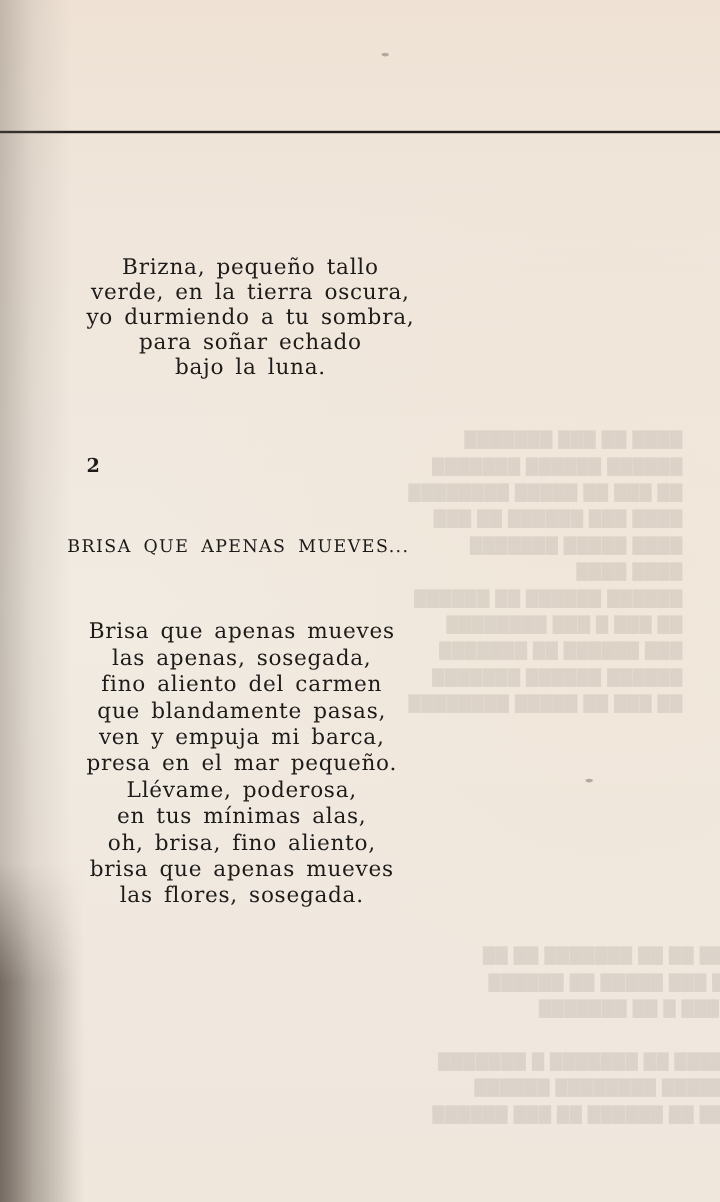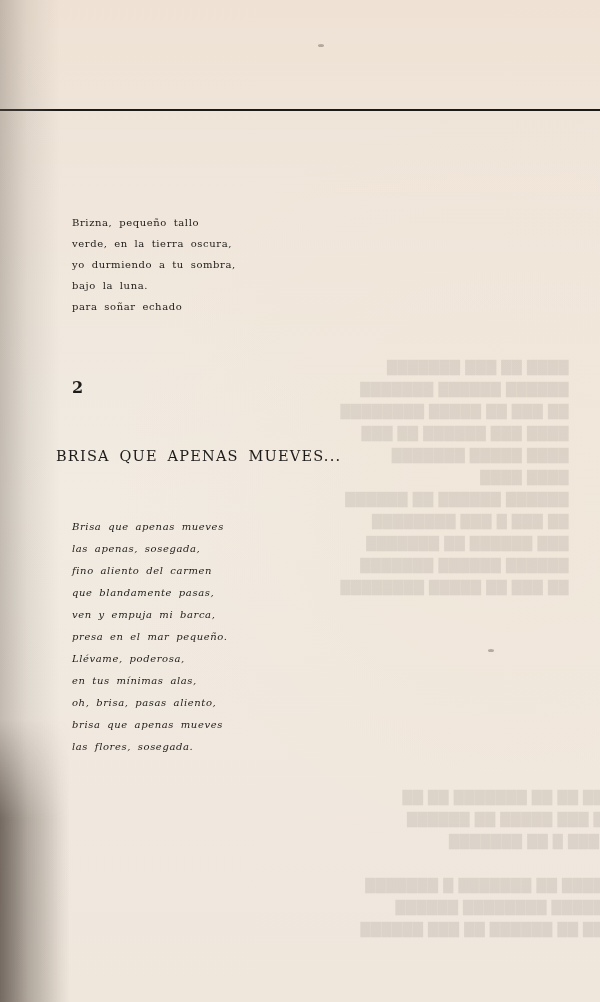--- a/index.html
+++ b/index.html
@@ -65,37 +65,37 @@
       line-height: 22px;
       transform: scaleX(-1);
       white-space: pre;
       letter-spacing: 0.5px;
       pointer-events: none;
       filter: blur(0.5px);
     }
     .poem {
       position: absolute;
       left: 72px;
-      font-size: 10px;
+      font-size: 18px;
       letter-spacing: 0.6px;
       word-spacing: 3px;
       color: #1d1b19;
+      text-align: center;
     }
     .poem .line {
       display: block;
       white-space: nowrap;
     }
     .poem-1 {
       top: 212px;
       line-height: 21px;
     }
     .poem-2 {
       top: 516px;
       line-height: 22px;
-      font-style: italic;
     }
     .section-number {
       position: absolute;
       left: 72px;
       top: 378px;
       font-size: 16px;
       font-weight: bold;
       color: #1d1b19;
     }
     .poem-title {
@@ -139,36 +139,36 @@
 
 <div class="rule"></div>
 
 <div class="smudge" style="left:318px; top:44px;"></div>
 <div class="smudge" style="left:488px; top:649px;"></div>
 
 <div class="poem poem-1">
   <span class="line">Brizna, pequeño tallo</span>
   <span class="line">verde, en la tierra oscura,</span>
   <span class="line">yo durmiendo a tu sombra,</span>
+  <span class="line">para soñar echado</span>
   <span class="line">bajo la luna.</span>
-  <span class="line">para soñar echado</span>
 </div>
 
 <div class="section-number">2</div>
 
 <div class="poem-title">BRISA QUE APENAS MUEVES...</div>
 
 <div class="poem poem-2">
   <span class="line">Brisa que apenas mueves</span>
   <span class="line">las apenas, sosegada,</span>
   <span class="line">fino aliento del carmen</span>
   <span class="line">que blandamente pasas,</span>
   <span class="line">ven y empuja mi barca,</span>
   <span class="line">presa en el mar pequeño.</span>
   <span class="line">Llévame, poderosa,</span>
   <span class="line">en tus mínimas alas,</span>
-  <span class="line">oh, brisa, pasas aliento,</span>
+  <span class="line">oh, brisa, fino aliento,</span>
   <span class="line">brisa que apenas mueves</span>
   <span class="line">las flores, sosegada.</span>
 </div>
 
 <div class="gutter-shadow"></div>
 <div class="gutter-shadow-bottom"></div>
 
 </body></html>

